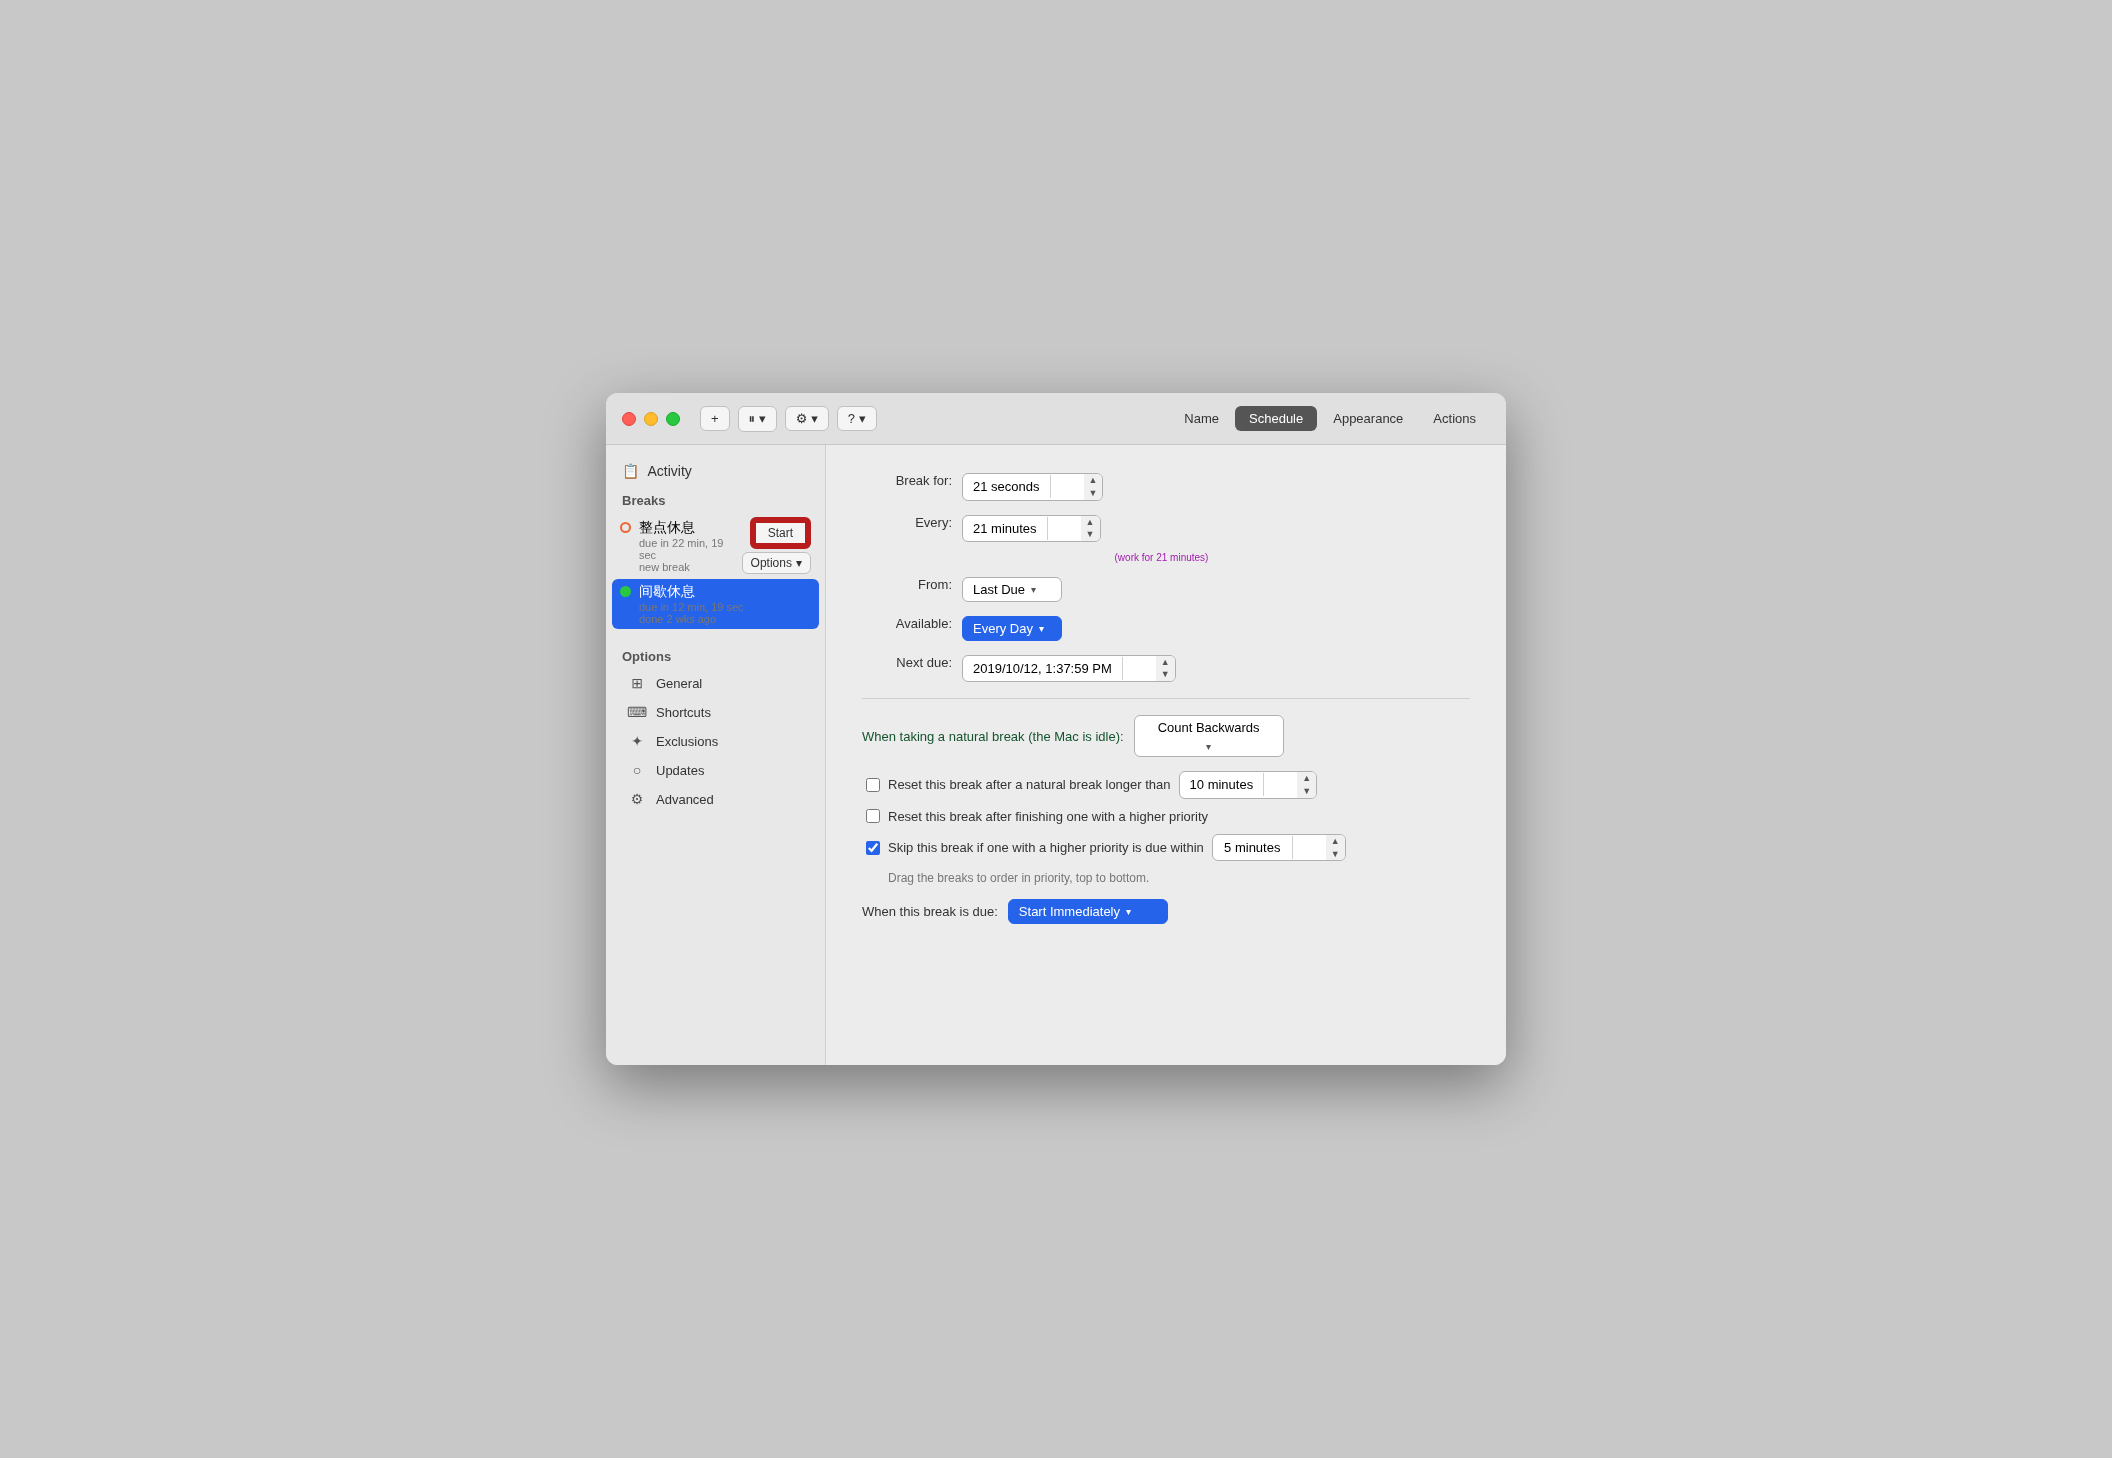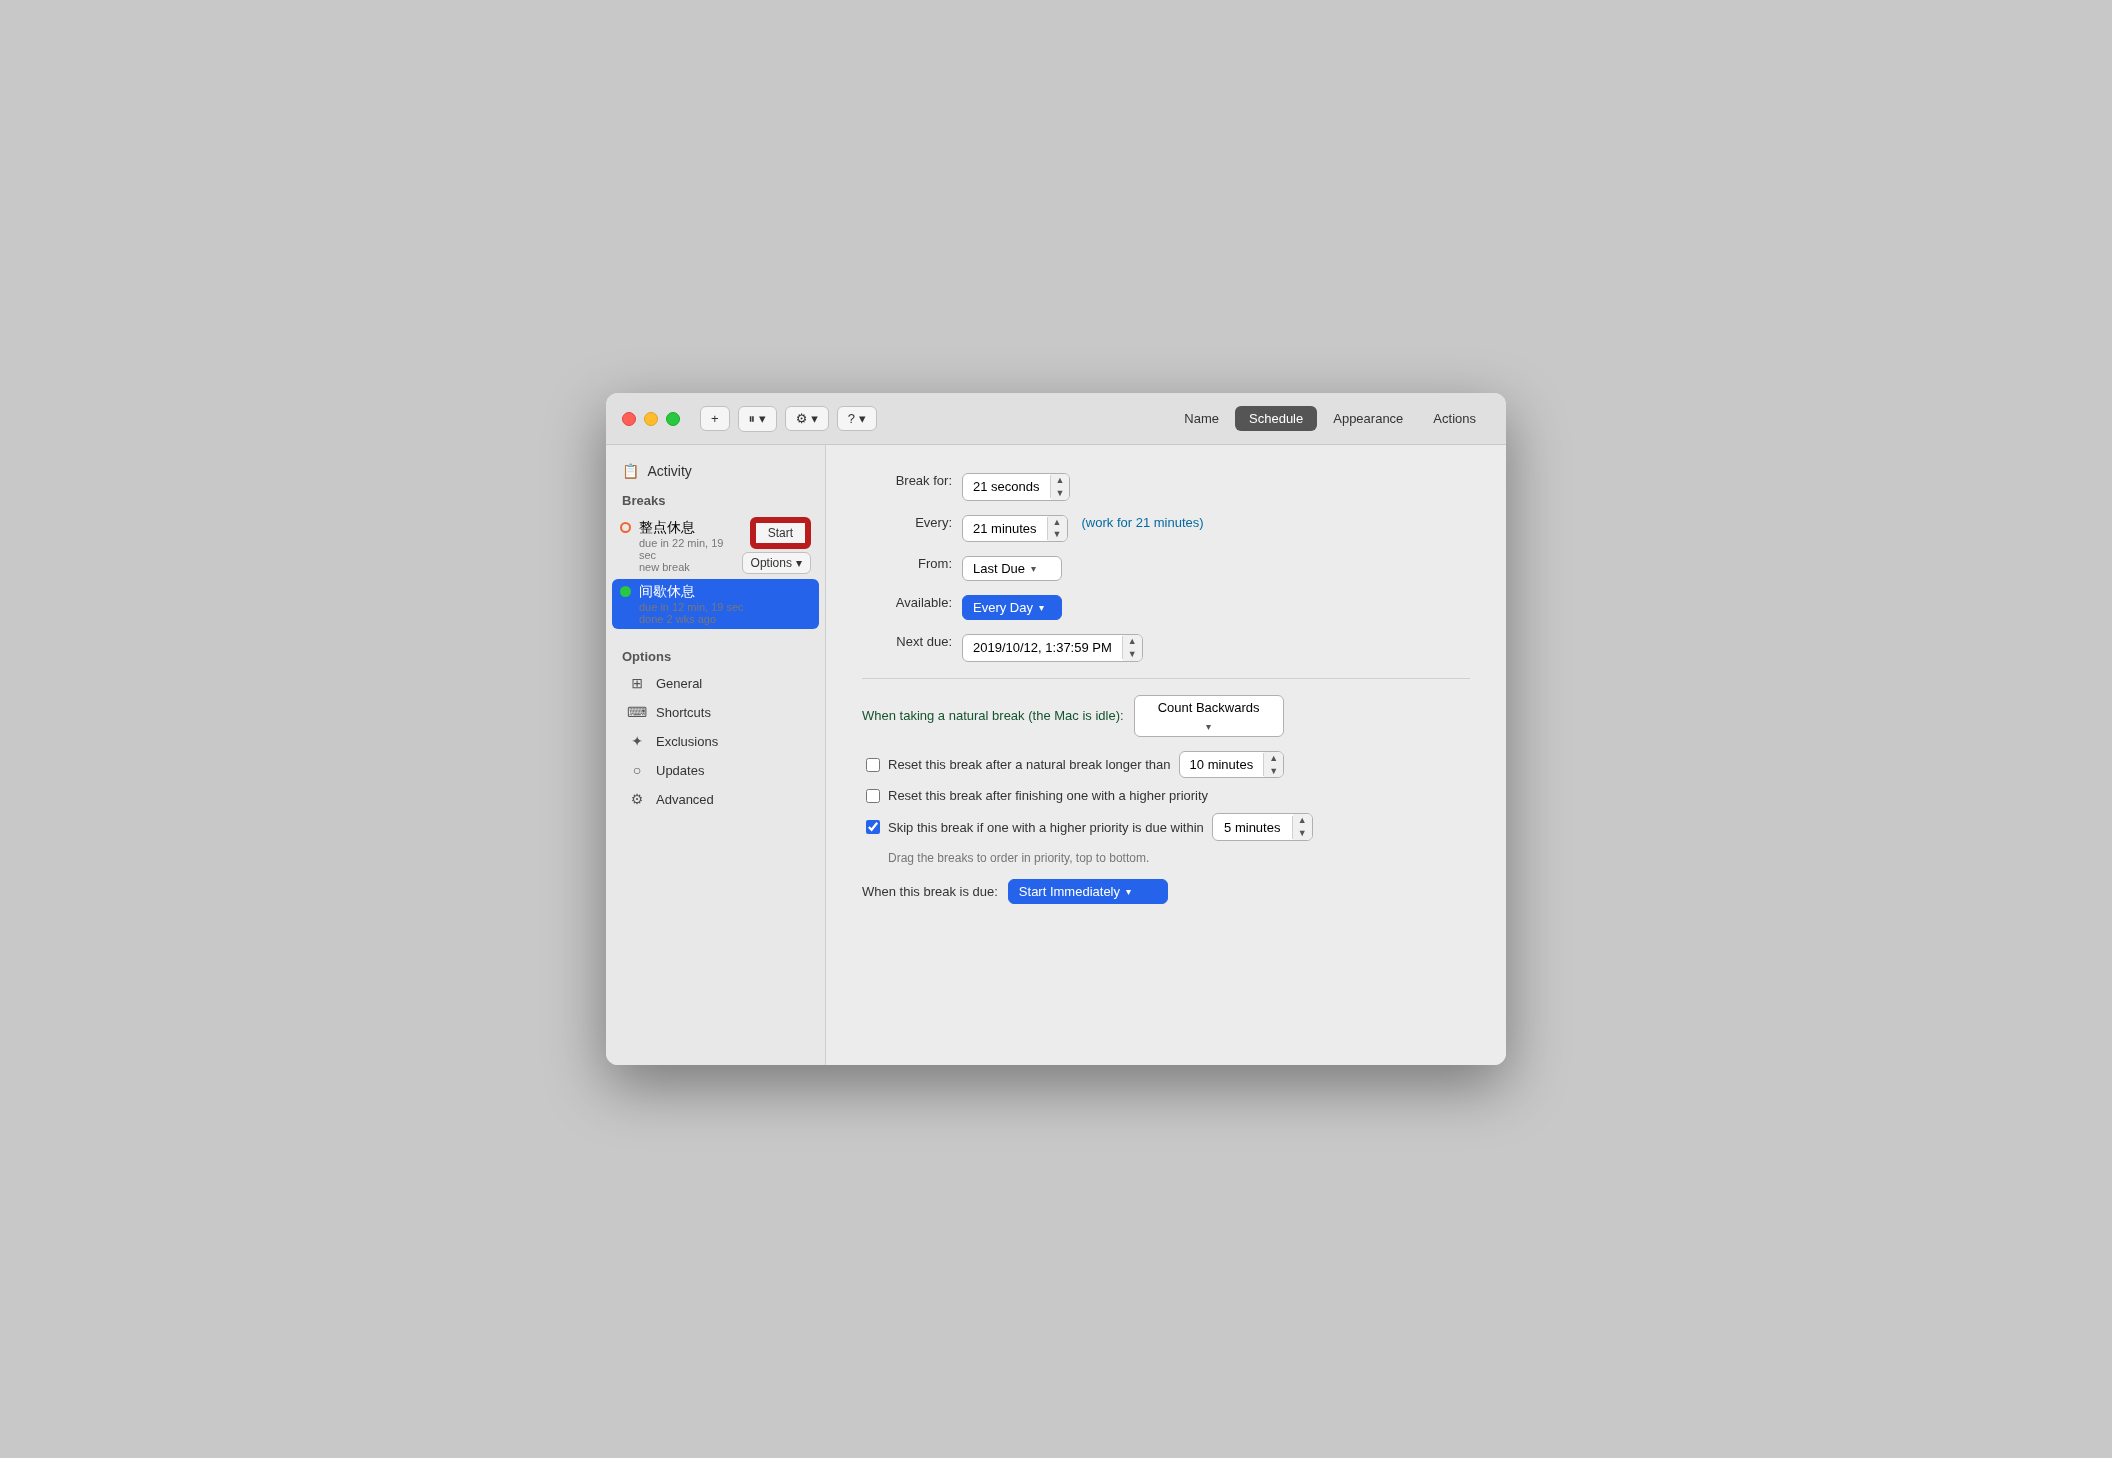--- a/index.html
+++ b/index.html
@@ -179,20 +179,21 @@
       min-width: 90px;
       flex-shrink: 0;
     }
     .stepper-input {
       display: flex;
       align-items: center;
       border: 1px solid #b0b0b0;
       border-radius: 6px;
       background: white;
       overflow: hidden;
+      gap: 33px;
     }
     .stepper-value {
       padding: 4px 10px;
       font-size: 13px;
       min-width: 80px;
       text-align: center;
       border-right: 1px solid #d0d0d0;
     }
     .stepper-arrows {
       display: flex;
@@ -220,23 +221,24 @@
       min-width: 100px;
     }
     .select-blue {
       background: #2563eb;
       color: white;
       border-color: #2563eb;
     }
     .select-blue .chevron { color: white; }
     .chevron { font-size: 10px; color: #555; }
     .work-note {
-      font-size: 13px;
-      color: #0369a1;
+      font-size: 10px;
+      color: #a21caf;
       margin-left: 4px;
+      margin-top: 37px;
     }
     .divider {
       height: 1px;
       background: #d0d0d0;
       margin: 16px 0;
     }
     .natural-break-row {
       display: flex;
       align-items: center;
       gap: 10px;

